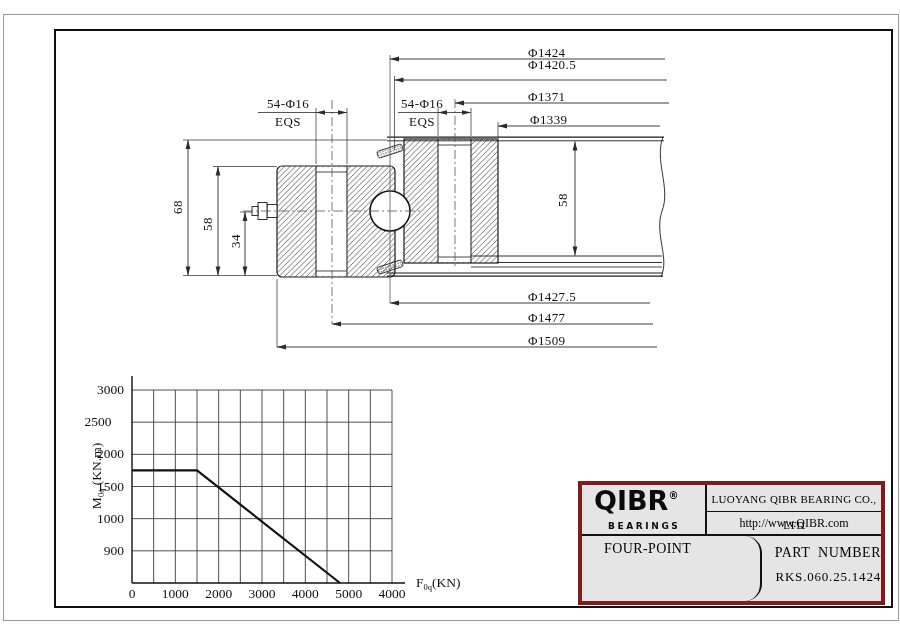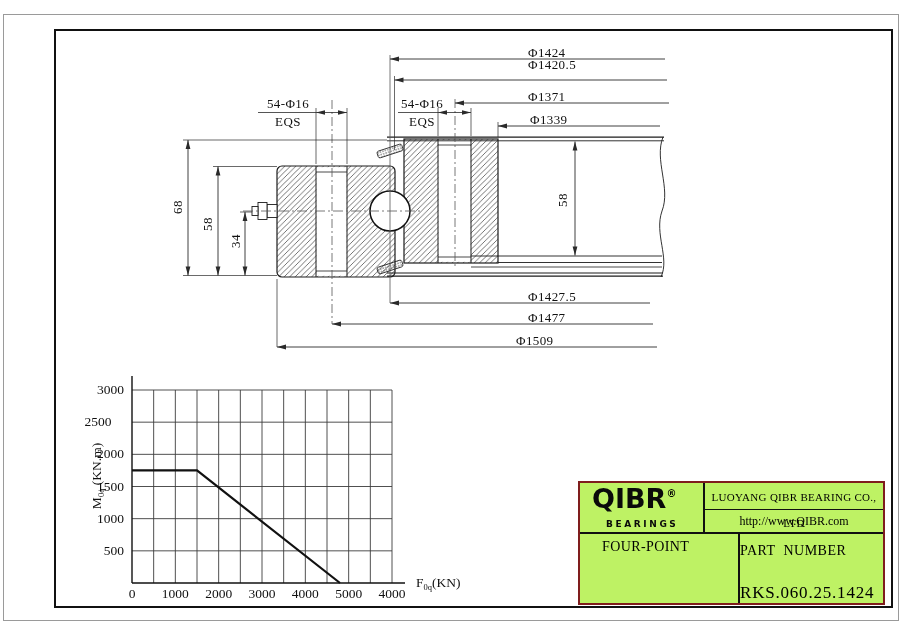--- a/index.html
+++ b/index.html
@@ -9,38 +9,38 @@
   #outer-border{left:3px;top:14px;width:894px;height:605px;border:1px solid #9a9a9a;}
   #inner-border{left:54px;top:29px;width:835px;height:575px;border:2px solid #111;}
   #draw-svg{left:0;top:0;width:900px;height:636px;pointer-events:none;}
   .dtext{position:absolute;font:13px "Liberation Serif","DejaVu Serif",serif;color:#111;
          white-space:nowrap;letter-spacing:.4px;}
   .ctr{text-align:center;}
   .rot{transform:translate(-50%,-50%) rotate(-90deg);transform-origin:center;}
   .tick-label{position:absolute;font:13.5px "Liberation Serif","DejaVu Serif",serif;color:#111;white-space:nowrap;}
   sub.dim{font-size:8.5px;vertical-align:-3px;letter-spacing:0;}
   
-  #title-block{left:578px;top:481px;width:307px;height:124px;border:2px solid #7f1d1d;background:#bef264;box-sizing:border-box;}
+  #title-block{left:578px;top:481px;width:307px;height:124px;border:4px solid #7f1d1d;background:#e5e5e5;box-sizing:border-box;}
   #tb-toprow{position:absolute;left:0;top:0;width:100%;height:51px;border-bottom:2px solid #111;box-sizing:border-box;}
   #tb-logo-cell{position:absolute;left:0;top:0;width:125px;height:49px;border-right:2px solid #111;box-sizing:border-box;padding:2px 0 0 12px;}
   .logo-main{font-family:"DejaVu Sans","Liberation Sans",sans-serif;font-weight:900;font-size:27px;
              letter-spacing:0;color:#0a0a0a;line-height:28px;}
   .logo-reg{font-family:"DejaVu Sans",sans-serif;font-weight:700;font-size:10px;vertical-align:11px;}
   .logo-sub{font-family:"DejaVu Sans","Liberation Sans",sans-serif;font-weight:700;font-size:9px;
             letter-spacing:2.6px;color:#0a0a0a;margin-left:14px;}
   #tb-company-cell{position:absolute;left:125px;top:1px;right:0;height:49px;}
   #tb-company{position:absolute;left:0;top:0;width:100%;height:26px;line-height:26px;text-align:center;
               font-size:11px;letter-spacing:.3px;border-bottom:1.5px solid #111;box-sizing:border-box;}
   #tb-website{position:absolute;left:0;top:27px;width:100%;height:24px;line-height:21px;text-align:center;font-size:12px;}
   #tb-botrow{position:absolute;left:0;top:51px;width:100%;bottom:0;}
-  #tb-product-cell{position:absolute;left:0;top:0;width:160px;height:100%;border-right:2px solid #111;
-                   box-sizing:border-box;padding:4px 0 0 22px;font-size:14px;line-height:17.5px;letter-spacing:.4px;}
-  #tb-part-cell{position:absolute;left:160px;top:0;right:0;height:100%;text-align:left;}
+  #tb-product-cell{position:absolute;left:0;top:0;width:180px;height:100%;border-right:2px solid #111;
+                   box-sizing:border-box;padding:4px 0 0 22px;font-size:14px;line-height:17.5px;letter-spacing:.4px;border-radius:17px;}
+  #tb-part-cell{position:absolute;left:160px;top:0;right:0;height:100%;text-align:right;}
   #tb-part-label{margin-top:9px;font-size:14px;white-space:pre;letter-spacing:.5px;}
-  #tb-part-number{margin-top:24px;font-size:17px;letter-spacing:.8px;}
+  #tb-part-number{margin-top:8px;font-size:13px;letter-spacing:.8px;}
 </style>
 </head>
 <body>
 
 <div class="abs" id="outer-border"></div>
 <div class="abs" id="inner-border"></div>
 
 <svg id="draw-svg" class="abs" viewBox="0 0 900 636">
   <defs>
     <pattern id="hatch" patternUnits="userSpaceOnUse" width="5.5" height="5.5">
@@ -177,40 +177,40 @@
       <polyline points="132,470.4166666666667 197,470.4166666666667 340,583" fill="none" stroke="#111" stroke-width="2.2"></polyline>
     </g>
 </svg>
 
 <span class="dtext" style="left:528px;top:45px">Φ1424</span>
 <span class="dtext" style="left:528px;top:57px">Φ1420.5</span>
 <span class="dtext" style="left:528px;top:89px">Φ1371</span>
 <span class="dtext" style="left:530px;top:112px">Φ1339</span>
 <span class="dtext" style="left:528px;top:289px">Φ1427.5</span>
 <span class="dtext" style="left:528px;top:310px">Φ1477</span>
-<span class="dtext" style="left:516px;top:333px">Φ1509</span>
+<span class="dtext" style="left:528px;top:333px">Φ1509</span>
 
 <span class="dtext ctr" style="left:260px;top:96px;width:56px">54-Φ16</span>
 <span class="dtext ctr" style="left:260px;top:114px;width:56px">EQS</span>
 <span class="dtext ctr" style="left:394px;top:96px;width:56px">54-Φ16</span>
 <span class="dtext ctr" style="left:394px;top:114px;width:56px">EQS</span>
 
 <span class="dtext rot" style="left:178px;top:207px">68</span>
 <span class="dtext rot" style="left:208px;top:224px">58</span>
 <span class="dtext rot" style="left:236px;top:241px">34</span>
 <span class="dtext rot" style="left:563px;top:200px">58</span>
 
 <div class="tick-label rot" style="left:97px;top:476px">
   <span>M</span><sub class="dim">0q</sub><span> (KN.m)</span>
 </div>
 <div class="tick-label" style="left:416px;top:575px">
   <span>F</span><sub class="dim">0q</sub><span>(KN)</span>
 </div>
 <div id="chart-labels">
-    <div class="tick-label" style="left:72px;top:542.8333333333334px;width:52px;text-align:right">500</div>
+    <div class="tick-label" style="left:72px;top:542.8333333333334px;width:52px;text-align:right">900</div>
     <div class="tick-label" style="left:72px;top:510.66666666666663px;width:52px;text-align:right">1000</div>
     <div class="tick-label" style="left:72px;top:478.5px;width:52px;text-align:right">1500</div>
     <div class="tick-label" style="left:72px;top:446.33333333333337px;width:52px;text-align:right">2000</div>
     <div class="tick-label" style="left:72px;top:414.16666666666663px;width:52px;text-align:center">2500</div>
     <div class="tick-label" style="left:72px;top:382px;width:52px;text-align:right">3000</div>
     <div class="tick-label" style="left:108px;top:586px;width:48px;text-align:center">0</div>
     <div class="tick-label" style="left:151.33333333333334px;top:586px;width:48px;text-align:center">1000</div>
     <div class="tick-label" style="left:194.66666666666669px;top:586px;width:48px;text-align:center">2000</div>
     <div class="tick-label" style="left:238px;top:586px;width:48px;text-align:center">3000</div>
     <div class="tick-label" style="left:281.33333333333337px;top:586px;width:48px;text-align:center">4000</div>

